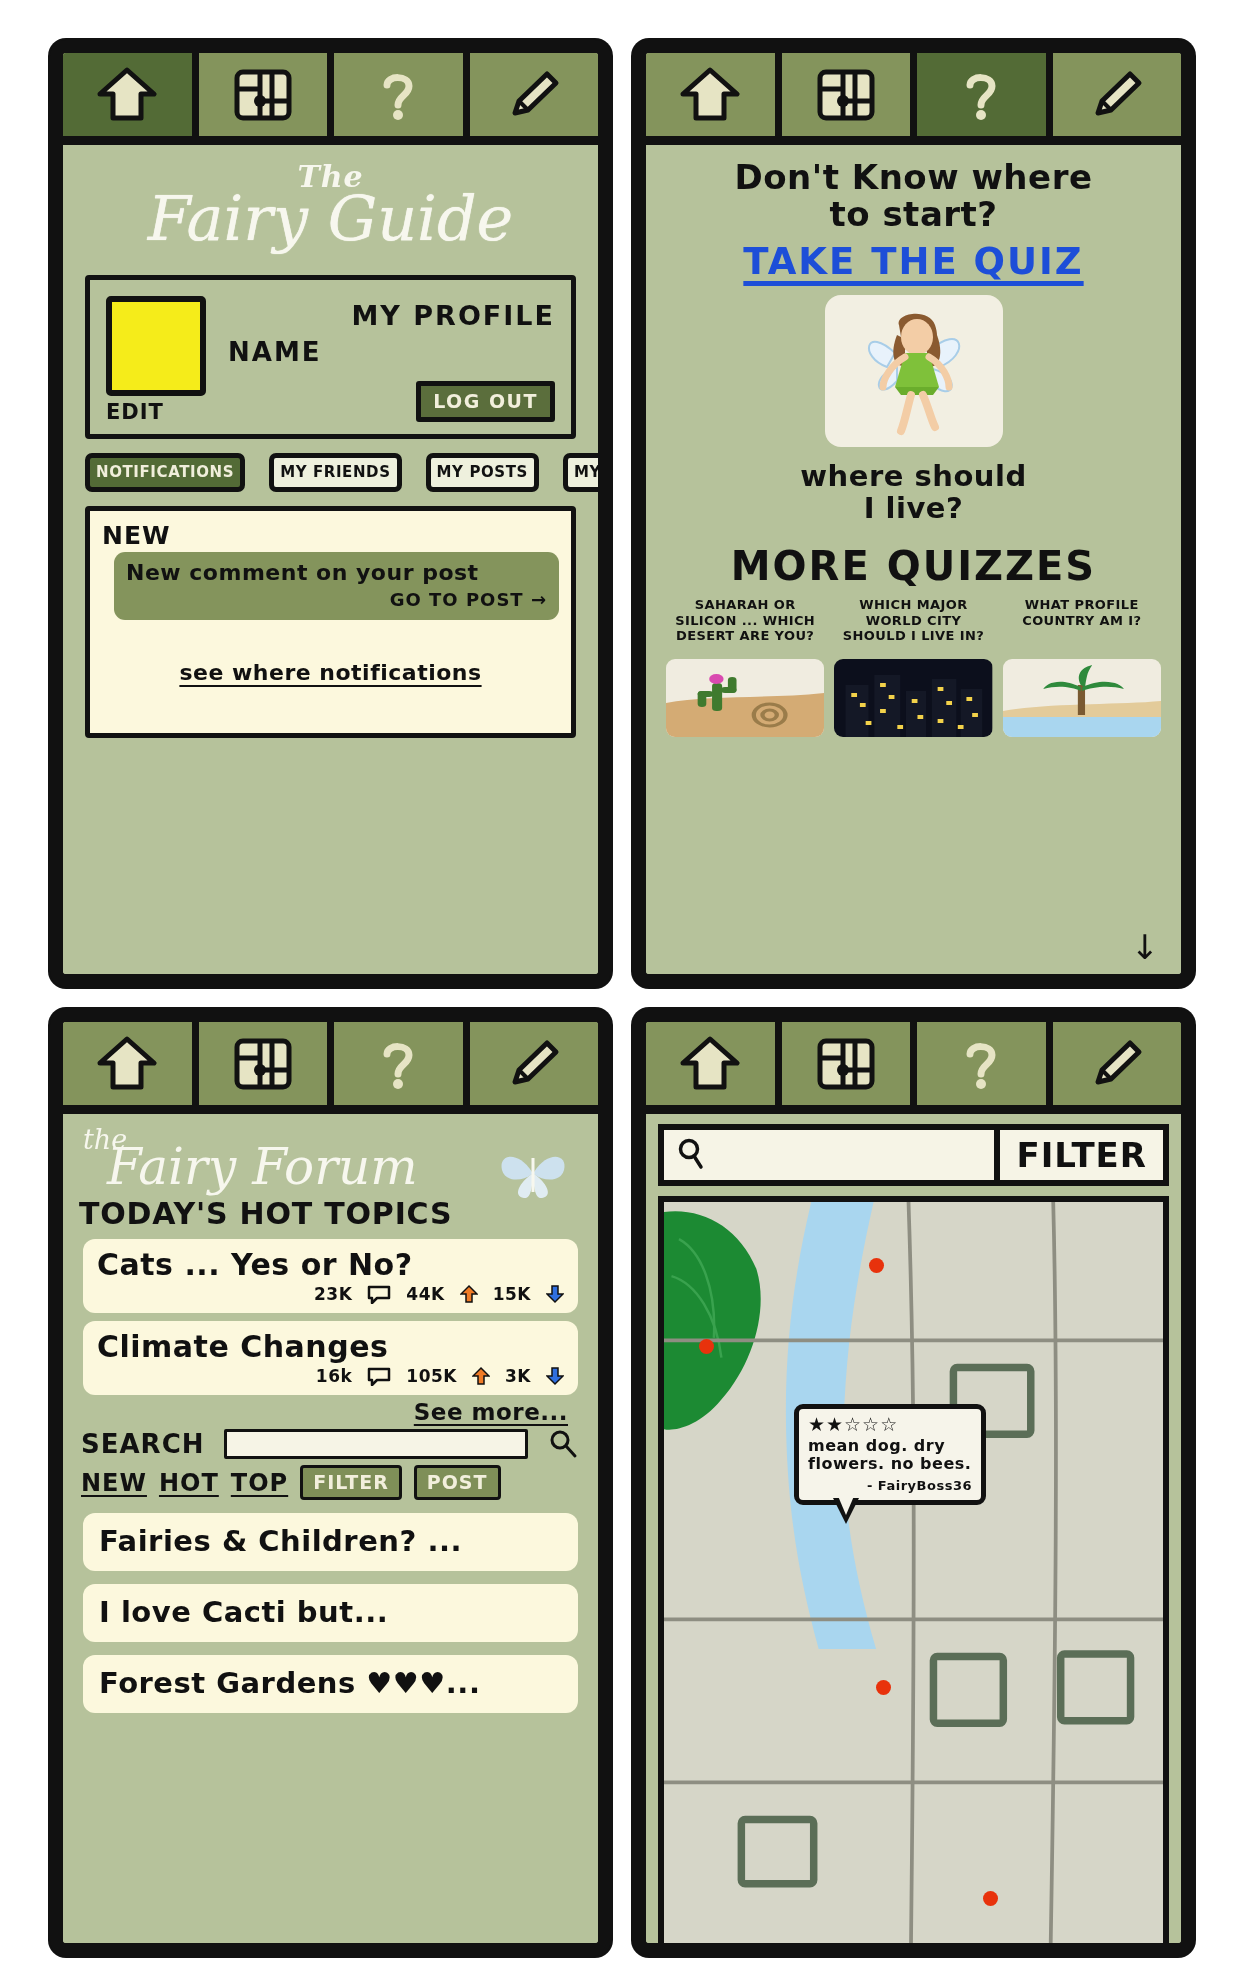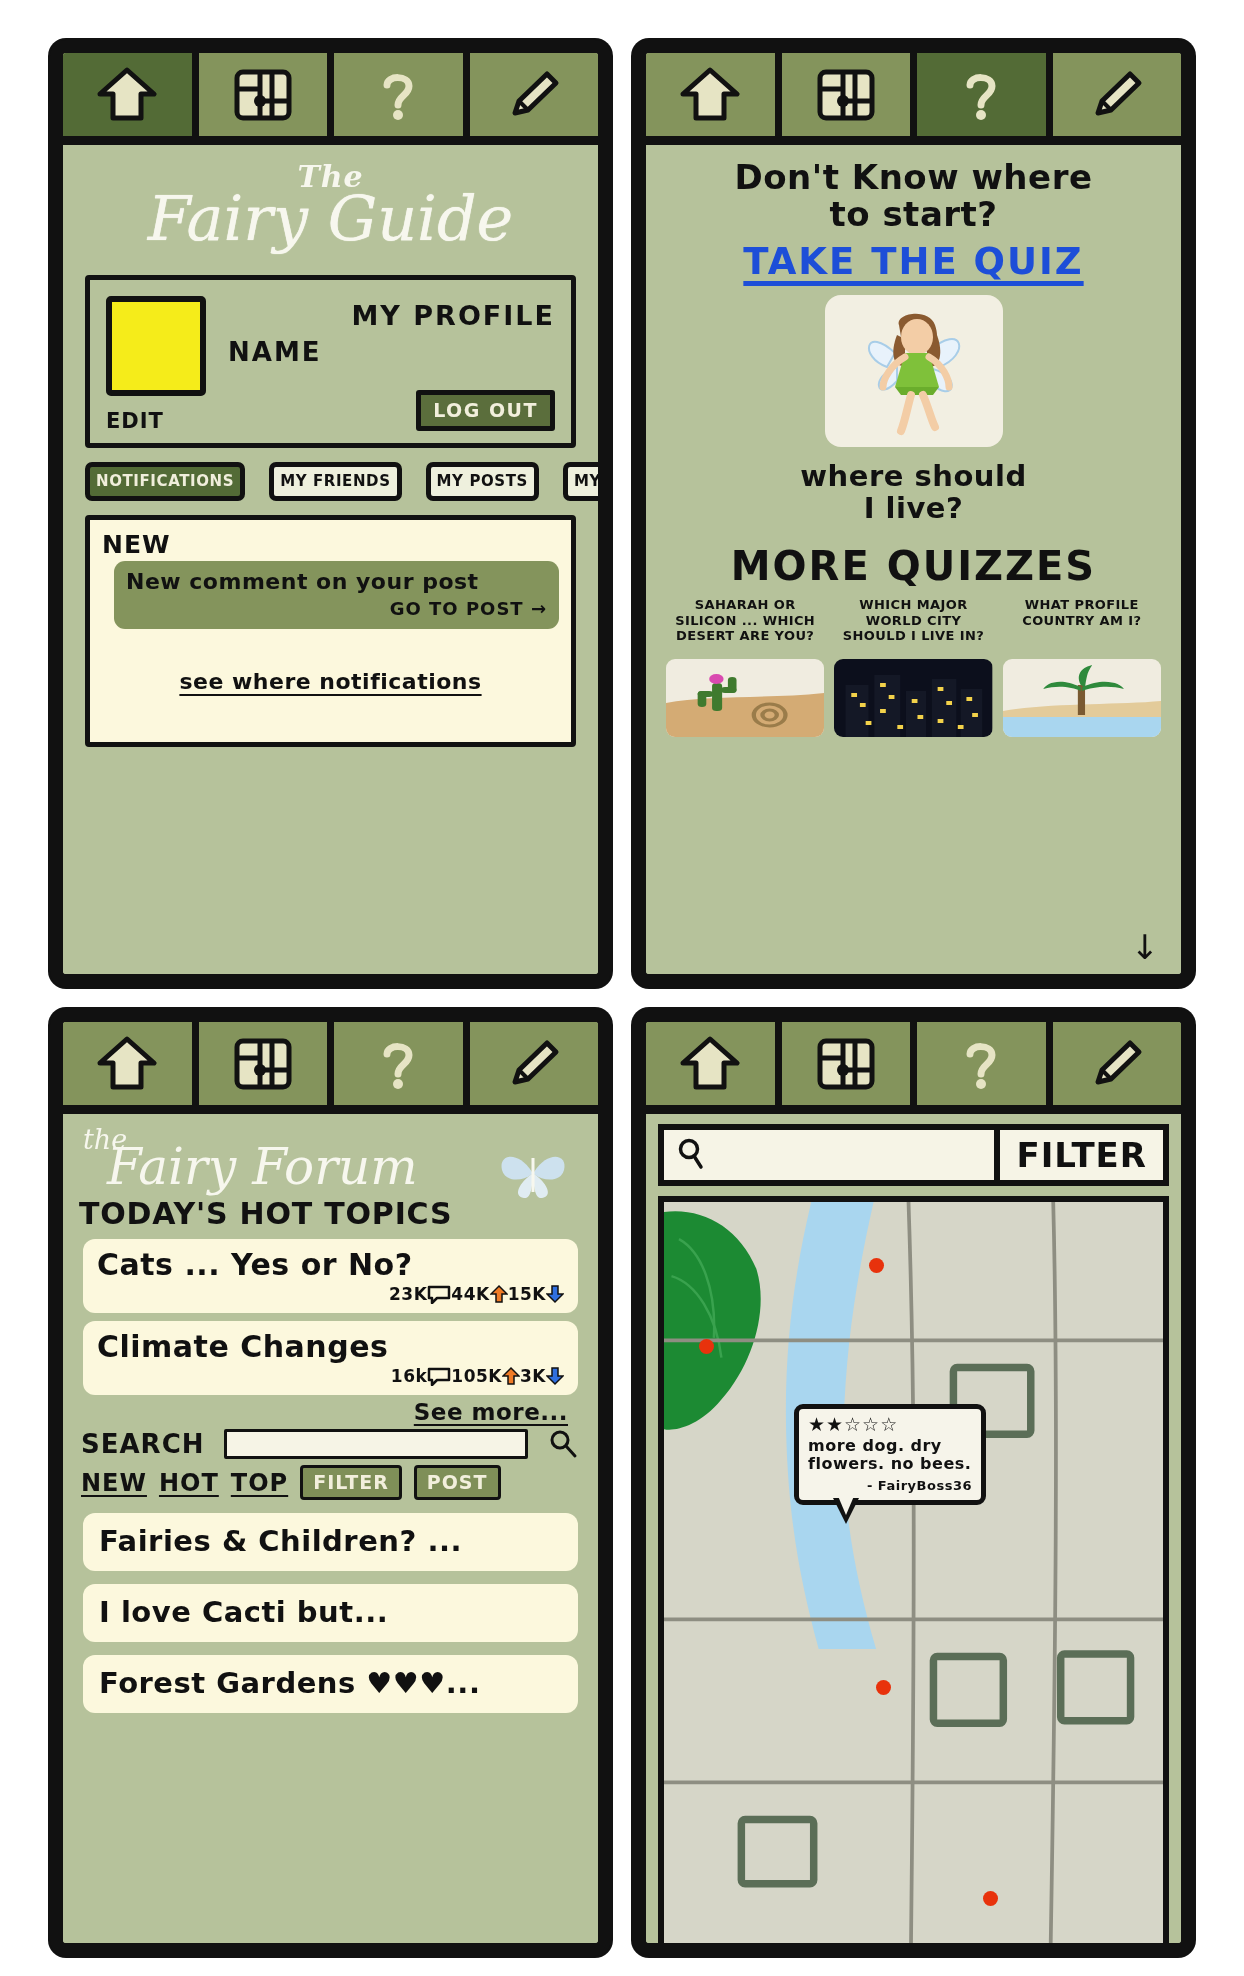--- a/index.html
+++ b/index.html
@@ -86,21 +86,21 @@
     min-height: 150px;
   }
   .avatar-wrap { width: 108px; }
   .avatar {
     width: 100px; height: 100px;
     background: #f5ec1a;
     border: 6px solid #111111;
     border-radius: 5px;
   }
   .edit-label {
-    margin-top: 13px;
+    margin-top: 4px;
     font-size: 21px;
     color: #111;
     letter-spacing: 1px;
   }
   .profile-right { flex: 1; padding-left: 14px; position: relative; }
   .profile-title {
     text-align: right;
     font-size: 27px;
     letter-spacing: 2px;
     color: #111;
@@ -283,21 +283,21 @@
   }
   .topic-title { font-size: 30px; color: #111; letter-spacing: .5px; }
   .topic-stats {
     text-align: right;
     font-size: 17px;
     color: #111;
     margin-top: 2px;
     display: flex;
     justify-content: flex-end;
     align-items: center;
-    gap: 0;
+    gap: 15px;
   }
   .see-more {
     text-align: right;
     font-size: 23px;
     color: #111;
     margin: 4px 30px 0 0;
     text-decoration: underline;
     text-underline-offset: 4px;
   }
   .search-row {
@@ -772,21 +772,21 @@
           <rect x="62" y="500" width="58" height="52" fill="none" stroke="#5b6e57" stroke-width="6" rx="3"></rect>
         </svg>
 
         <div class="map-dot" style="left:41%; top:7.5%;"></div>
         <div class="map-dot" style="left:7%; top:18.5%;"></div>
         <div class="map-dot" style="left:42.5%; top:64.5%;"></div>
         <div class="map-dot" style="left:64%; top:93%;"></div>
 
         <div class="review-popup">
           <div class="stars">★★☆☆☆</div>
-          <div class="review-text hand">more dog. dry flowers. no bees.</div>
+          <div class="review-text hand">mean dog. dry flowers. no bees.</div>
           <div class="review-author hand">- FairyBoss36</div>
           <div class="popup-tail"></div>
         </div>
       </div>
     </div>
   </div>
 
 </div>
 
 </body></html>

